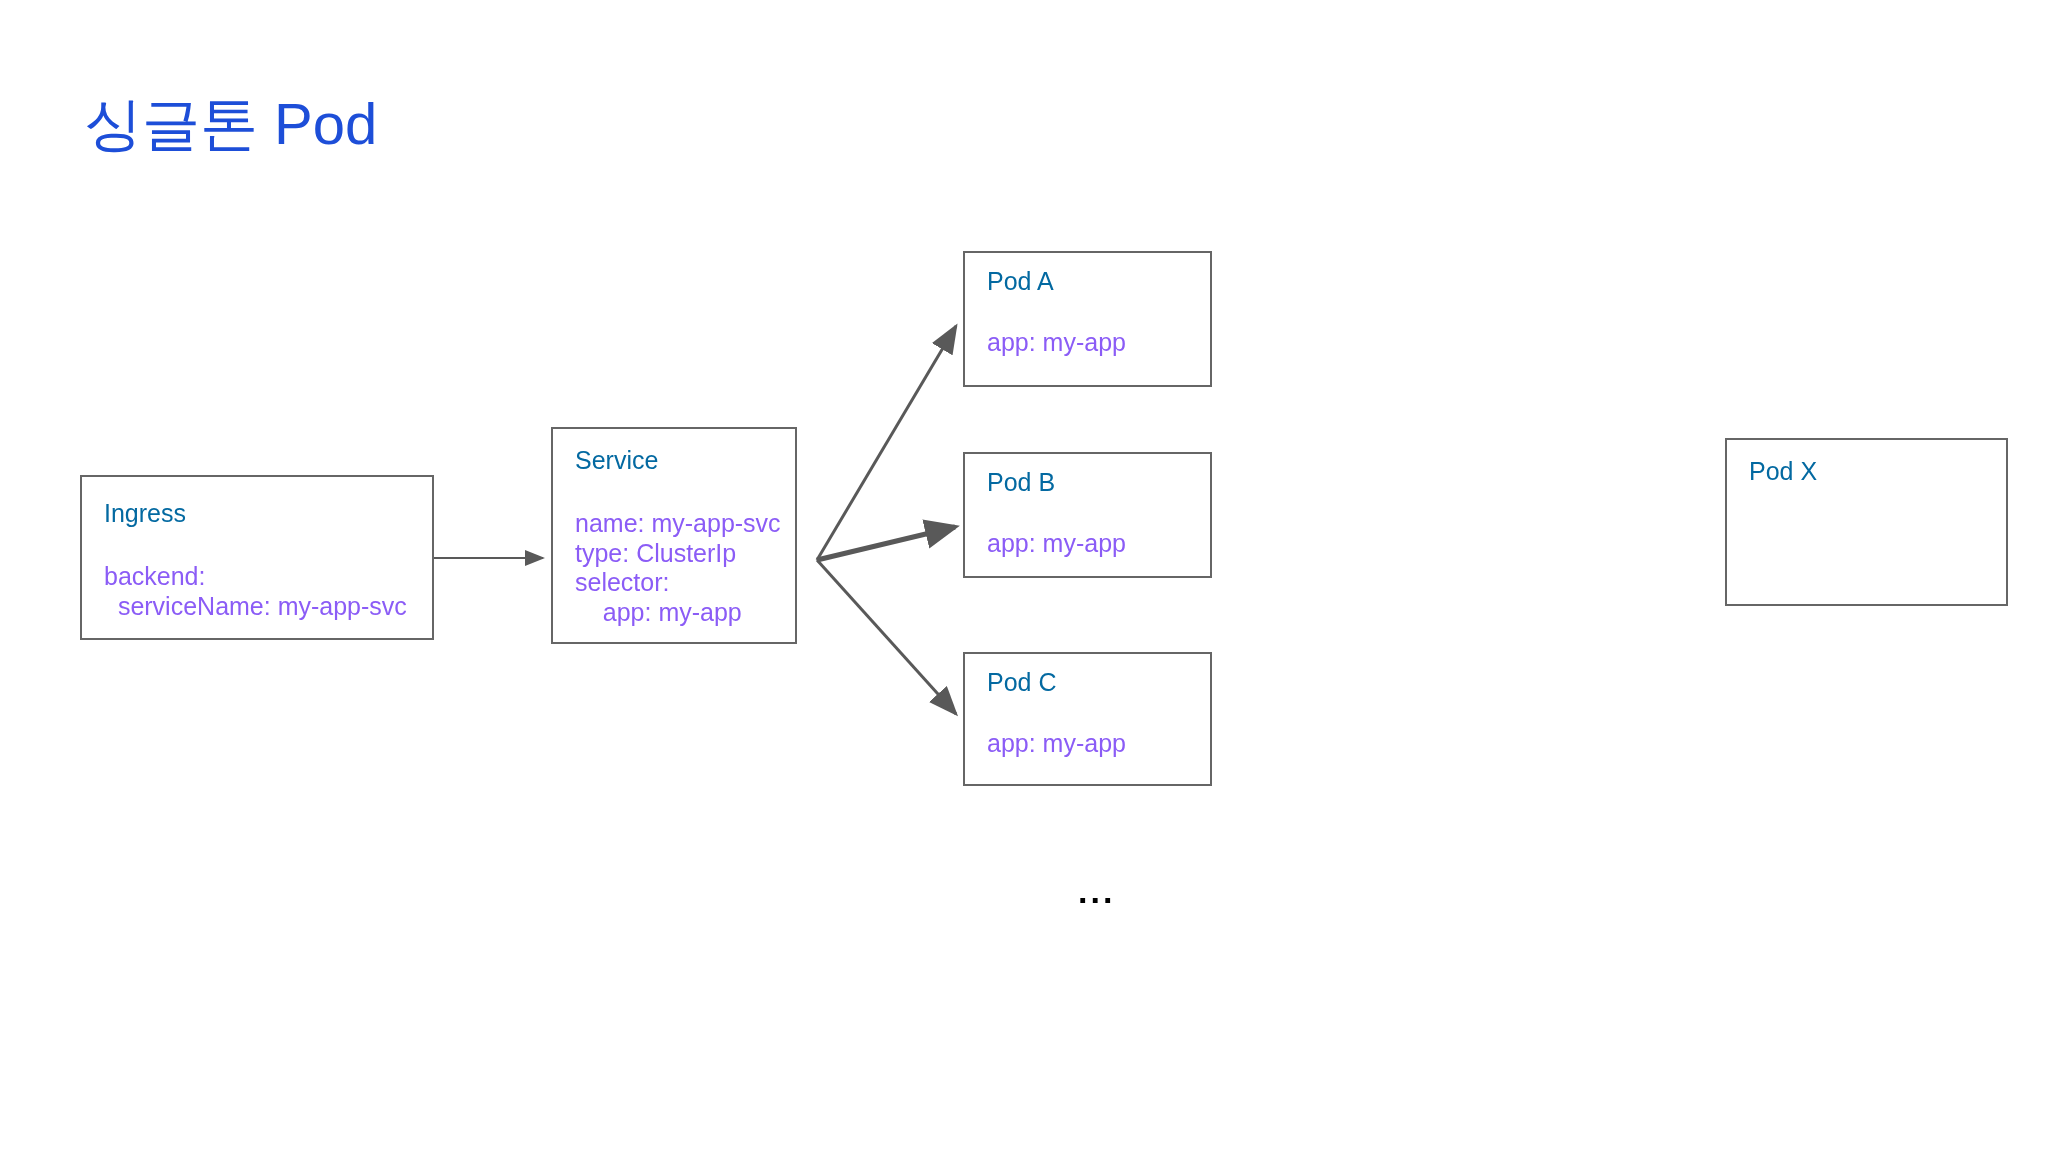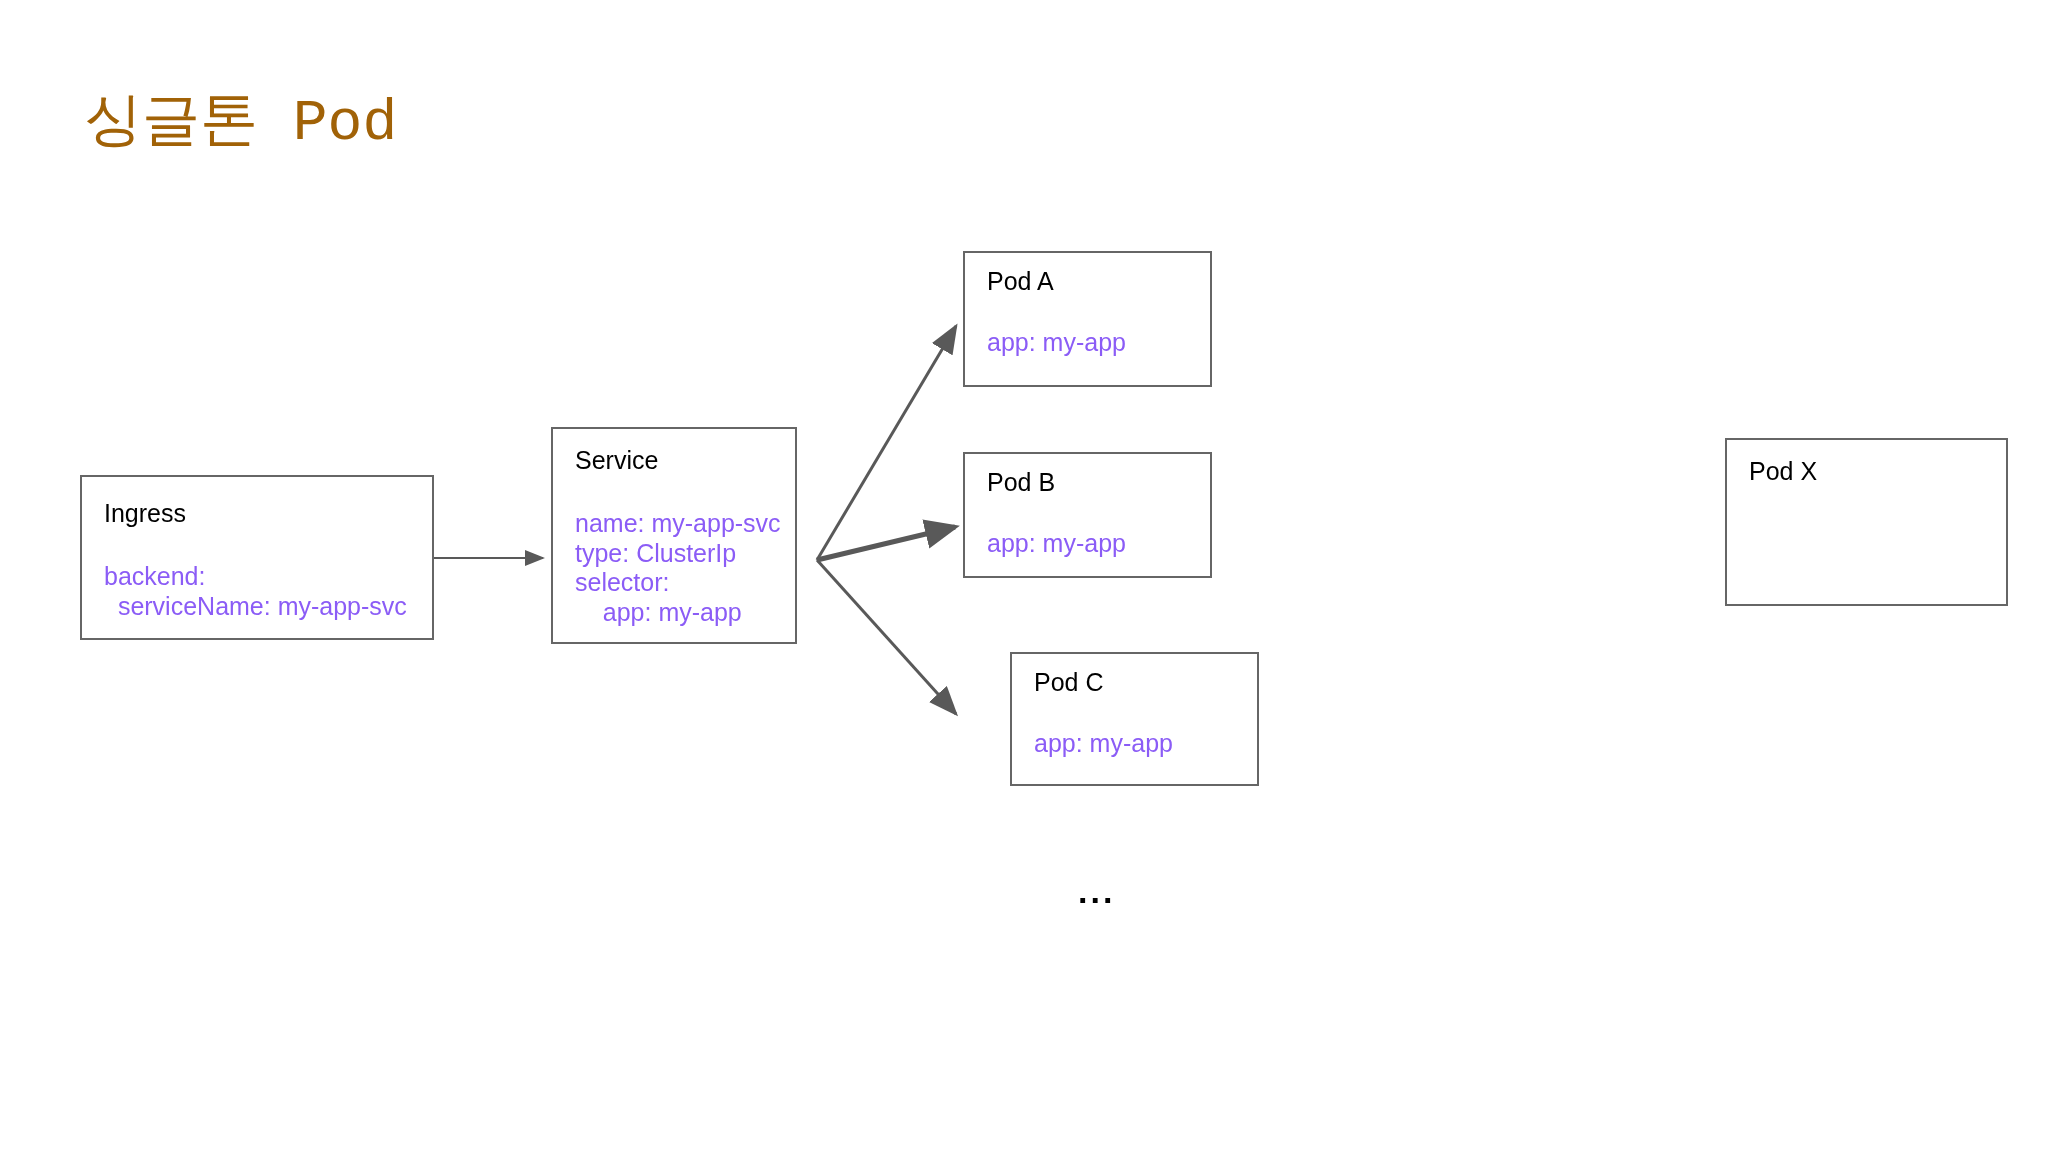--- a/index.html
+++ b/index.html
@@ -22,38 +22,37 @@
 
   
   #page-title {
     position: absolute;
     left: 84px;
     top: 92px;
     font-size: 58px;
     line-height: 1.1;
     font-weight: 400;
     letter-spacing: 0px;
-    color: #a16207;
+    color: #1d4ed8;
     white-space: nowrap;
-    font-family: Liberation Mono, monospace;
   }
 
   
   .node {
     position: absolute;
     box-sizing: border-box;
     background: #ffffff;
     border: 2px solid #666666;
   }
   .node-title {
     position: absolute;
     font-size: 25px;
     line-height: 1.15;
     white-space: nowrap;
-    color: #000000;
+    color: #0369a1;
   }
   .node-body {
     position: absolute;
     font-size: 25px;
     line-height: 1.18;
     white-space: pre;
     color: #8b5cf6;
   }
 
   
@@ -66,21 +65,21 @@
   #node-service   .node-body  { left: 22px; top: 80px; }
 
   #node-pod-a     { left: 963px;  top: 251px; width: 249px; height: 136px; }
   #node-pod-a     .node-title { left: 22px; top: 14px; }
   #node-pod-a     .node-body  { left: 22px; top: 75px; }
 
   #node-pod-b     { left: 963px;  top: 452px; width: 249px; height: 126px; }
   #node-pod-b     .node-title { left: 22px; top: 14px; }
   #node-pod-b     .node-body  { left: 22px; top: 75px; }
 
-  #node-pod-c     { left: 963px;  top: 652px; width: 249px; height: 134px; margin-left: 47px; }
+  #node-pod-c     { left: 963px;  top: 652px; width: 249px; height: 134px; }
   #node-pod-c     .node-title { left: 22px; top: 14px; }
   #node-pod-c     .node-body  { left: 22px; top: 75px; }
 
   #node-pod-x     { left: 1725px; top: 438px; width: 283px; height: 168px; }
   #node-pod-x     .node-title { left: 22px; top: 17px; }
   #node-pod-x     .node-body  { left: 22px; top: 80px; }
 
   
   #connectors {
     position: absolute;

